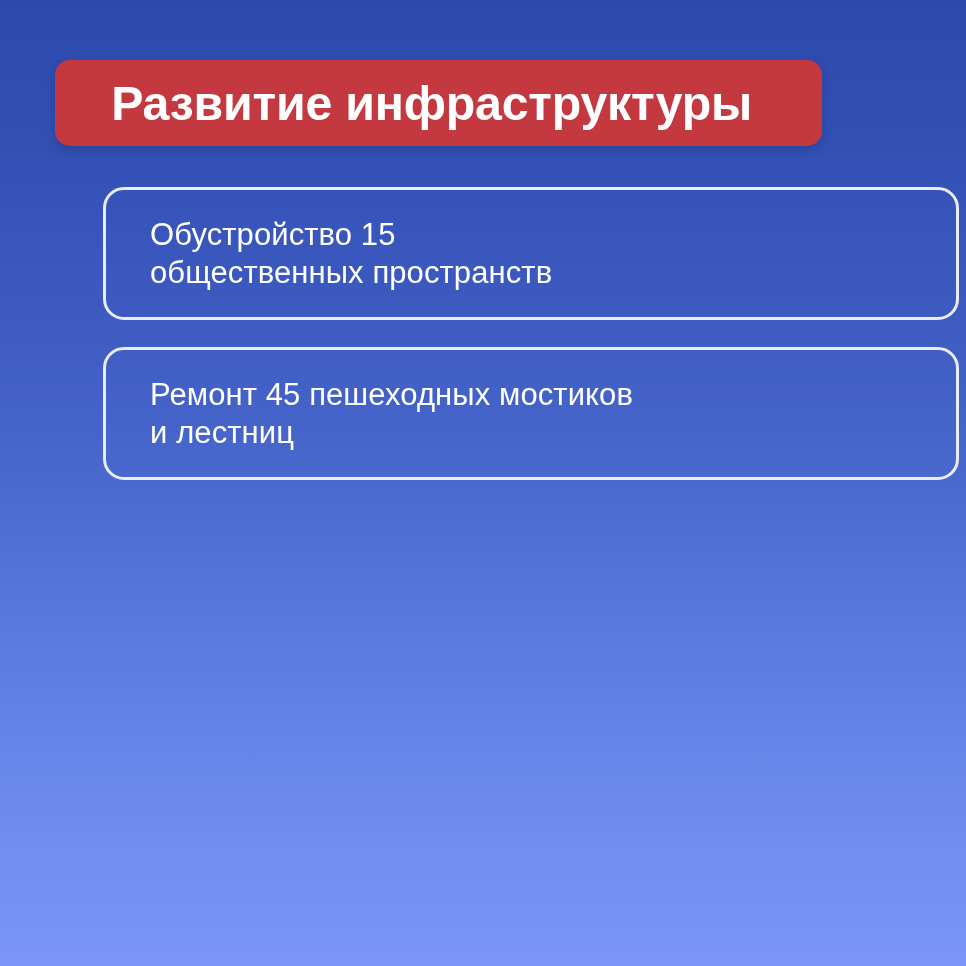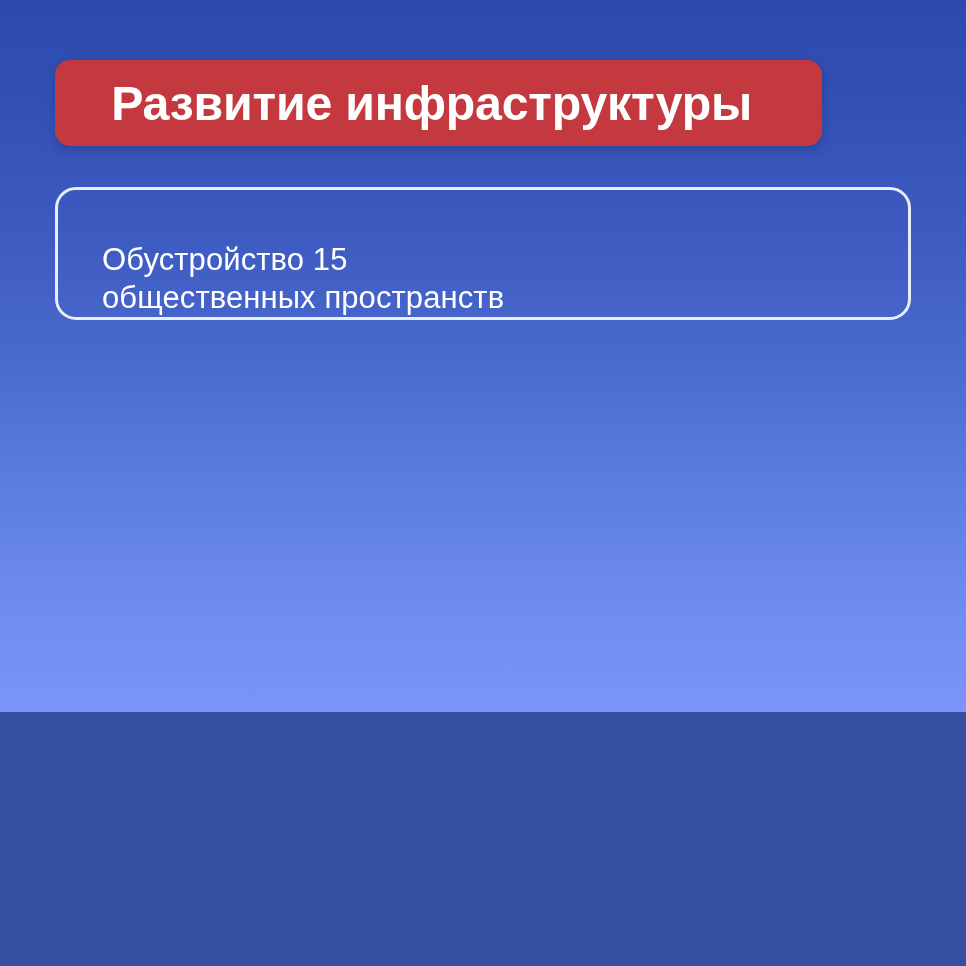--- a/index.html
+++ b/index.html
@@ -11,21 +11,21 @@
     width: 966px;
     height: 966px;
     overflow: hidden;
     font-family: "Liberation Sans", sans-serif;
     -webkit-font-smoothing: antialiased;
   }
 
   #slide {
     position: relative;
     width: 966px;
-    height: 712px;
+    height: 966px;
     box-sizing: border-box;
     background: linear-gradient(180deg,
         #2d49ae 0%,
         #3250b4 14%,
         #3c5ac0 32%,
         #4a69cf 50%,
         #5c7ce1 68%,
         #6d8bef 84%,
         #7b95fa 100%);
     overflow: hidden;
@@ -65,22 +65,23 @@
   }
   .card {
     box-sizing: border-box;
     width: 856px;
     height: 133px;
     border: 3px solid #e8ecfb;
     border-radius: 21px;
     background: transparent;
     margin-bottom: 27px;
     display: flex;
-    align-items: flex-end;
+    align-items: center;
     overflow: hidden;
+    margin-left: 48px;
   }
   .card:last-child {
     margin-bottom: 0;
   }
   .card-text {
     color: #ffffff;
     font-size: 31px;
     font-weight: 400;
     line-height: 38px;
     padding-left: 44px;
@@ -99,16 +100,20 @@
   </div>
 
   <div id="cards">
 
     <div class="card">
       <div class="card-text">Обустройство 15
 общественных пространств</div>
     </div>
 
 
+    <div class="card">
+      <div class="card-text">Ремонт 45 пешеходных мостиков
+и лестниц</div>
+    </div>
 
   </div>
 
 </div>
 
 </body></html>

